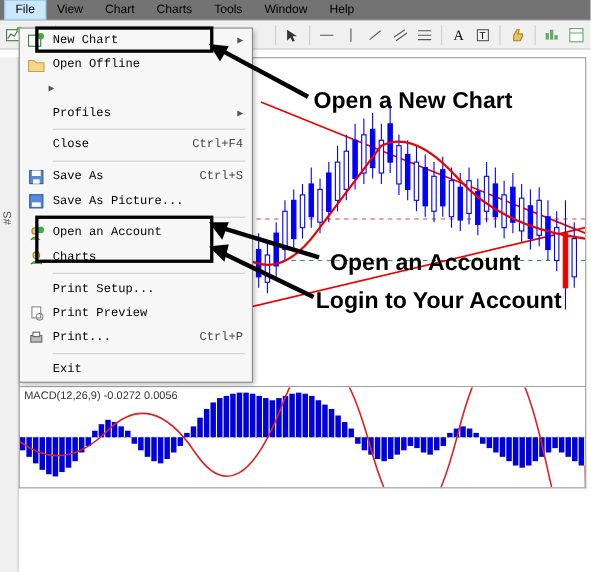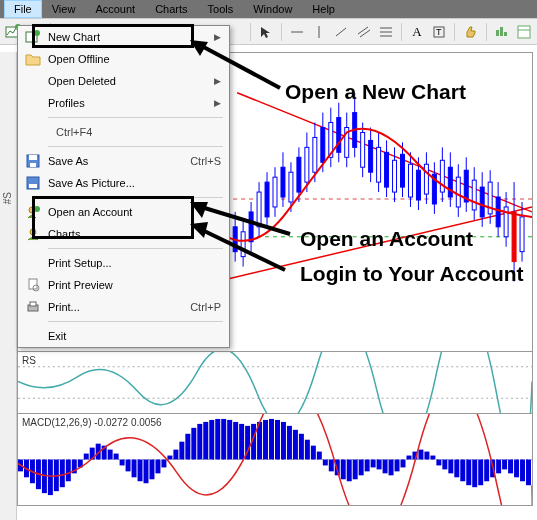--- a/index.html
+++ b/index.html
@@ -4,21 +4,21 @@
 <style>
 * { box-sizing: border-box; margin: 0; padding: 0; }
 body { font-family: "Tahoma", "Segoe UI", Arial, sans-serif; font-size: 11px; background: #fff; width: 537px; height: 520px; overflow: hidden; position: relative; color: #000; }
 .menubar { display: flex; background: #737373; border-bottom: 1px solid #ccc; padding: 0 4px; }
 .menu-item { padding: 3px 10px; cursor: default; }
 .menu-item.active { background: #cce8ff; border: 1px solid #99d1ff; padding: 2px 9px; }
 .toolbar { display: flex; align-items: center; background: #f0f0f0; border-bottom: 1px solid #ccc; padding: 2px 4px; height: 26px; gap: 4px; }
 .tb-btn { width: 20px; height: 20px; display: flex; align-items: center; justify-content: center; }
 .tb-sep { width: 1px; height: 18px; background: #ccc; margin: 0 2px; }
 .dropdown { position: absolute; left: 17px; top: 25px; width: 213px; background: #f7f7f7; border: 1px solid #888; box-shadow: 2px 2px 5px rgba(0,0,0,.3); z-index: 100; }
-.dd-row { display: flex; align-items: center; height: 22px; padding: 0 8px 0 4px; position: relative; }
+.dd-row { display: flex; align-items: center; height: 22px; padding: 0 8px 0 4px; position: relative; font-family: Liberation Mono, monospace; }
 .dd-icon { width: 22px; display: flex; align-items: center; justify-content: center; }
 .dd-label { flex: 1; padding-left: 4px; }
 .dd-shortcut { color: #444; font-size: 11px; margin-left: 12px; }
 .dd-arrow { font-size: 9px; color: #555; }
 .dd-sep { height: 1px; background: #d0d0d0; margin: 3px 6px 3px 30px; }
 .highlight-box { position: absolute; border: 3px solid #000; pointer-events: none; z-index: 110; }
 .chart-area { position: absolute; left: 17px; right: 4px; top: 52px; bottom: 0; }
 .chart-main { position: relative; width: 100%; height: 300px; background: #fff; border: 1px solid #999; overflow: hidden; }
 .chart-sub { position: relative; width: 100%; background: #fff; border: 1px solid #999; border-top: none; overflow: hidden; }
 .annotation { position: absolute; font-weight: bold; font-size: 21px; z-index: 120; white-space: nowrap; }
@@ -26,21 +26,21 @@
 .sidebar { position: absolute; left: 0; top: 52px; width: 17px; bottom: 0; background: #f0f0f0; border-right: 1px solid #ccc; }
 .side-label { writing-mode: vertical-rl; transform: rotate(180deg); font-size: 10px; color: #555; margin-top: 140px; margin-left: 2px; }
 .macd-label { position: absolute; left: 4px; top: 3px; font-size: 10px; color: #333; z-index: 5; }
 </style>
 </head>
 <body>
 
 <div class="menubar">
   <div class="menu-item active">File</div>
   <div class="menu-item">View</div>
-  <div class="menu-item">Account</div>
+  <div class="menu-item">Chart</div>
   <div class="menu-item">Charts</div>
   <div class="menu-item">Tools</div>
   <div class="menu-item">Window</div>
   <div class="menu-item">Help</div>
 </div>
 
 <div class="toolbar">
   <div class="tb-btn">
       <svg width="16" height="16">
         <rect x="1" y="3" width="12" height="10" fill="#fff" stroke="#3a7a3a"></rect>
@@ -231,28 +231,20 @@
         <line x1="498" y1="130" x2="498" y2="230"></line>
           <rect x="496" y="160" width="4" height="50" fill="#e00" stroke="#e00"></rect>
         <line x1="506" y1="150" x2="506" y2="210"></line>
           <rect x="504" y="165" width="4" height="35" fill="#fff" stroke="#00f"></rect>
       </g>
 
       <path d="M0 55 Q 30 90 60 120 T 210 185 Q 240 200 270 160 T 330 80 Q 360 65 400 110 T 516 165" stroke="#e00" stroke-width="2" fill="none"></path>
     </svg>
   </div>
 
-  <div class="chart-sub" style="height:62px">
-    <div class="macd-label">RS</div>
-    <svg width="100%" height="100%" viewBox="0 0 516 62" preserveAspectRatio="none">
-      <line x1="0" y1="15" x2="516" y2="15" stroke="#aaa" stroke-dasharray="2 3"></line>
-      <line x1="0" y1="47" x2="516" y2="47" stroke="#aaa" stroke-dasharray="2 3"></line>
-      <path d="M0 30 Q 30 45 60 25 T 120 40 T 180 20 T 240 42 T 300 15 T 360 38 T 420 22 T 480 40 T 516 30" stroke="#4aa" stroke-width="1.5" fill="none"></path>
-    </svg>
-  </div>
 
   <div class="chart-sub" style="height:92px">
     <div class="macd-label">MACD(12,26,9) -0.0272 0.0056</div>
     <svg width="100%" height="100%" viewBox="0 0 516 92" preserveAspectRatio="none">
       <line x1="0" y1="46" x2="516" y2="46" stroke="#aaa" stroke-dasharray="2 3"></line>
 
       <g fill="#00d">
         <rect x="0" y="46" width="5" height="12"></rect>
           <rect x="6" y="46" width="5" height="18"></rect>
           <rect x="12" y="46" width="5" height="24"></rect>
@@ -359,31 +351,31 @@
   <div class="dd-row">
     <span class="dd-icon">
         <svg width="16" height="14">
           <path d="M1 3 L6 3 L8 5 L15 5 L15 13 L1 13 Z" fill="#f6d58a" stroke="#c9a33a"></path>
         </svg>
       </span>
     <span class="dd-label">Open Offline</span>
   </div>
   <div class="dd-row">
     <span class="dd-icon"></span>
-    <span class="dd-label">Open Deleted</span>
     <span class="dd-arrow">▶</span>
   </div>
   <div class="dd-row">
     <span class="dd-icon"></span>
     <span class="dd-label">Profiles</span>
     <span class="dd-arrow">▶</span>
   </div>
   <div class="dd-sep"></div>
   <div class="dd-row">
     <span class="dd-icon"></span>
+    <span class="dd-label">Close</span>
     <span class="dd-shortcut">Ctrl+F4</span>
   </div>
   <div class="dd-sep"></div>
   <div class="dd-row">
     <span class="dd-icon">
         <svg width="14" height="14">
           <rect x="1" y="1" width="12" height="12" fill="#5a8ad6" stroke="#2a5aa6"></rect>
           <rect x="3" y="1" width="8" height="5" fill="#fff"></rect>
           <rect x="4" y="9" width="6" height="4" fill="#fff"></rect>
         </svg>
@@ -462,13 +454,13 @@
   <line x1="100" y1="34" x2="8" y2="6" stroke="#000" stroke-width="4"></line>
   <polygon points="0,2 18,2 12,18" fill="#000"></polygon>
 </svg>
 <svg class="arrow" style="left:190px; top:222px;" width="110" height="60">
   <line x1="95" y1="48" x2="8" y2="6" stroke="#000" stroke-width="4"></line>
   <polygon points="0,2 18,0 14,16" fill="#000"></polygon>
 </svg>
 
 <div class="annotation" style="left:285px; top:80px;">Open a New Chart</div>
 <div class="annotation" style="left:300px; top:227px;">Open an Account</div>
-<div class="annotation" style="left:300px; top:262px;">Login to Your Account</div>
+<div class="annotation" style="left:287px; top:262px;">Login to Your Account</div>
 
 </body></html>

